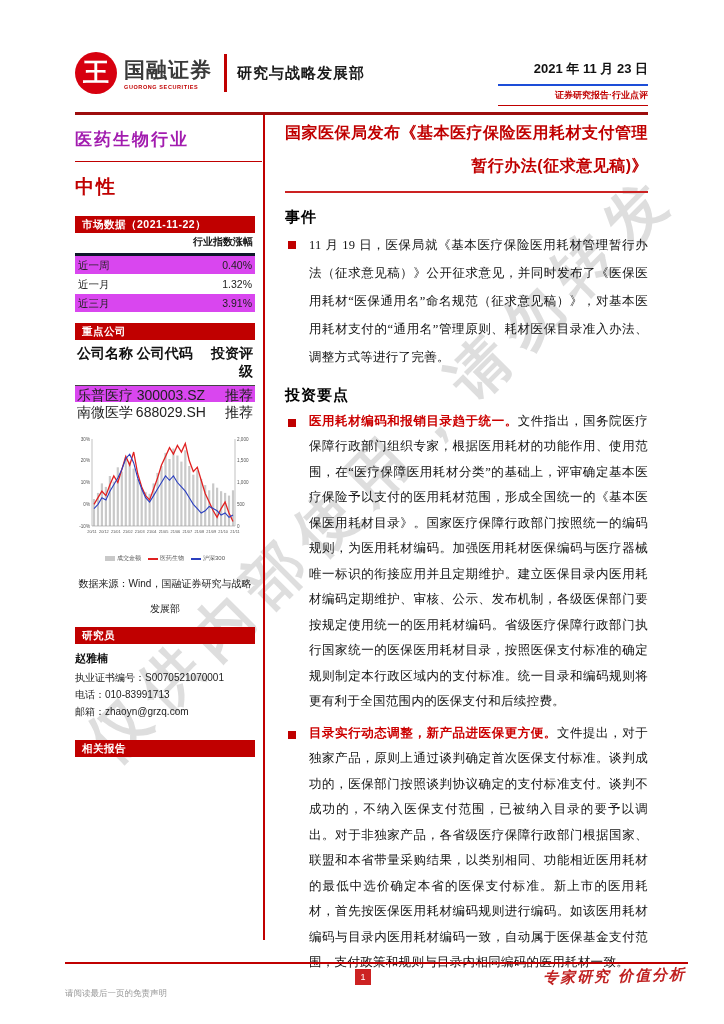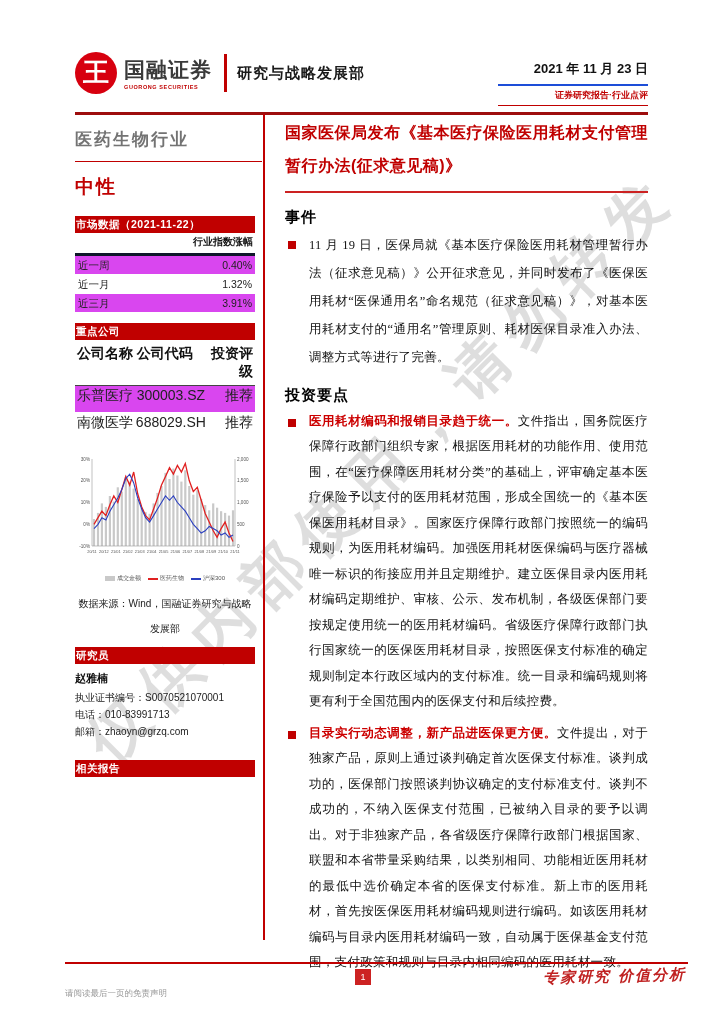--- a/index.html
+++ b/index.html
@@ -29,51 +29,51 @@
   .date { font-size:13px; font-weight:bold; color:#111; padding-bottom:6px;
     border-bottom:2px solid #1d4ed8; }
   .report-type { color:#c00000; font-size:9px; font-weight:bold; padding:3px 0 3px;
     border-bottom:1.5px solid #c00000; }
 
   .top-rule { left:75px; top:112px; width:573px; height:2.5px; background:#9d0d0d; }
   .col-divider { left:263px; top:114px; width:1.5px; height:826px; background:#c00000; }
 
   
   .sidebar { left:75px; top:122px; width:180px; }
-  .industry { font-size:17px; font-weight:bold; color:#737373; letter-spacing:2px; margin-top:6px; }
+  .industry { font-size:17px; font-weight:bold; color:#a21caf; letter-spacing:2px; margin-top:6px; }
   .industry-rule { width:187px; height:1px; background:#c00000; margin:10px 0 12px; }
   .rating { font-size:19px; font-weight:bold; color:#c00000; letter-spacing:2px; margin-bottom:16px; }
   .bar { background:#c00000; color:#fff; font-size:10.5px; font-weight:bold;
-    height:17px; line-height:17px; padding-left:1px; letter-spacing:0.5px; }
+    height:17px; line-height:17px; padding-left:7px; letter-spacing:0.5px; }
   .mkt-colhead { text-align:right; font-size:10px; font-weight:bold; color:#111;
     padding:2px 2px 4px; border-bottom:3px solid #0f172a; }
   .mkt-row { display:flex; justify-content:space-between; font-size:10.5px; color:#222;
     height:18px; line-height:18px; padding:0 3px; }
   .pink { background:#d946ef; }
   .mkt-gap { height:1px; }
   .co-head, .co-row { display:grid; grid-template-columns:1fr 1.15fr 0.8fr; font-size:14px; }
   .co-head { font-weight:bold; color:#111; padding:5px 2px 4px; border-bottom:1px solid #444; }
-  .co-row { height:26px; line-height:18px; padding:0 2px; color:#222; }
+  .co-row { height:16px; line-height:18px; padding:0 2px; color:#222; }
   .co-head span:last-child, .co-row span:last-child { text-align:right; }
   .sec-gap { height:11px; }
 
   .chart-wrap { margin-top:4px; }
   .legend { display:flex; justify-content:center; gap:7px; font-size:6px; color:#555; margin-top:-2px; }
   .legend-item { display:flex; align-items:center; gap:2px; }
   .sw { width:10px; height:2px; display:inline-block; }
 
   .source { font-size:10px; line-height:25px; color:#222; margin:8px 0 6px;text-align:center; }
 
   .an-name { font-size:11px; font-weight:bold; color:#111; margin:7px 0 3px; }
   .an-line { font-size:10px; line-height:17px; color:#222; }
   .related-bar-gap { height:20px; }
 
   
   .main { left:285px; top:116px; width:363px; }
-  .title { color:#c00000; font-weight:bold; font-size:16px; text-align:left;
+  .title { color:#c00000; font-weight:bold; font-size:16px; text-align:right;
     line-height:33px; letter-spacing:0.5px; white-space:nowrap; }
   .title-rule { height:1.5px; background:#cc2222; margin-top:9px; }
   .section-head { font-size:15px; font-weight:bold; color:#000; margin:15px 0 4px; letter-spacing:1px; }
   .bullet-para { display:flex; margin:4px 0 6px; }
   .bullet { width:8px; height:8px; background:#c00000; margin:10px 13px 0 3px; flex:none; }
   .para { flex:1; text-align:justify; color:#111; font-family:"Liberation Serif", serif; }
   .para-event { font-size:12.5px; line-height:28px; letter-spacing:0.3px; }
   .para-point { font-size:12.5px; line-height:25.5px; letter-spacing:0.3px; }
   .lead { color:#cc0000; font-weight:bold; }
 

